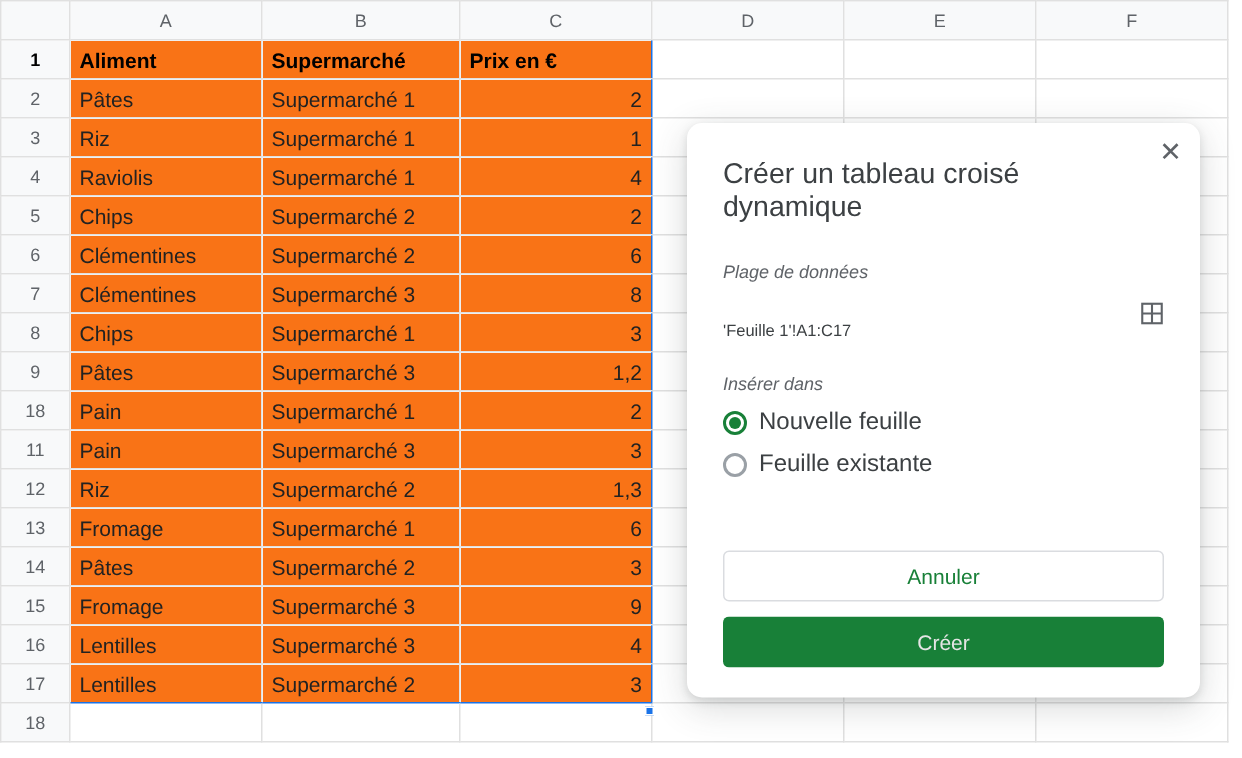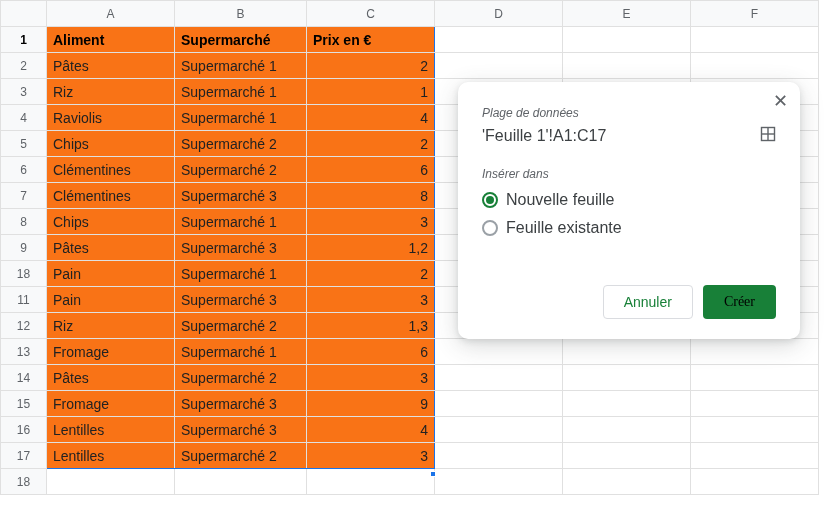--- a/index.html
+++ b/index.html
@@ -91,22 +91,23 @@
     margin-bottom: 6px;
     font-style: italic;
   }
   .range-row {
     display: flex;
     justify-content: space-between;
     align-items: center;
     margin-bottom: 22px;
   }
   .range-val {
-    font-size: 16px;
+    font-size: 11px;
     color: #3c4043;
+    margin-top: 21px;
   }
   .grid-icon {
     color: #5f6368;
   }
   .radio-row {
     display: flex;
     align-items: center;
     gap: 8px;
     margin: 10px 0;
     font-size: 16px;
@@ -126,38 +127,38 @@
     width: 8px; height: 8px;
     background: #188038;
     border-radius: 50%;
     top: 2px; left: 2px;
   }
   .dialog-actions {
     display: flex;
     justify-content: flex-end;
     gap: 10px;
     margin-top: 48px;
+    flex-direction: column;
   }
   .btn {
     padding: 8px 20px;
     font-size: 14px;
     border-radius: 4px;
     cursor: pointer;
     border: 1px solid transparent;
     font-weight: 500;
   }
   .btn-cancel {
     background: #fff;
     color: #188038;
     border: 1px solid #dadce0;
   }
   .btn-create {
     background: #188038;
-    color: #000000;
-    font-family: Liberation Serif, serif;
+    color: #e5e5e5;
   }
   .sel-handle {
     position: absolute;
     width: 6px; height: 6px;
     background: #1a73e8;
     border: 1px solid #fff;
     left: 430px;
     top: 471px;
   }
 </style>
@@ -339,20 +340,21 @@
         <td class="col-E"></td>
         <td class="col-F"></td>
       </tr>
     </tbody>
 </table>
 
 <div class="sel-handle"></div>
 
 <div class="dialog">
   <div class="dialog-close">✕</div>
+  <div class="dialog-title">Créer un tableau croisé dynamique</div>
 
   <div class="field-label">Plage de données</div>
   <div class="range-row">
     <span class="range-val">'Feuille 1'!A1:C17</span>
     <span class="grid-icon">
       <svg width="16" height="16" viewBox="0 0 16 16" fill="none" stroke="currentColor" stroke-width="1.4">
         <rect x="1.5" y="1.5" width="13" height="13"></rect>
         <line x1="1.5" y1="8" x2="14.5" y2="8"></line>
         <line x1="8" y1="1.5" x2="8" y2="14.5"></line>
       </svg>

